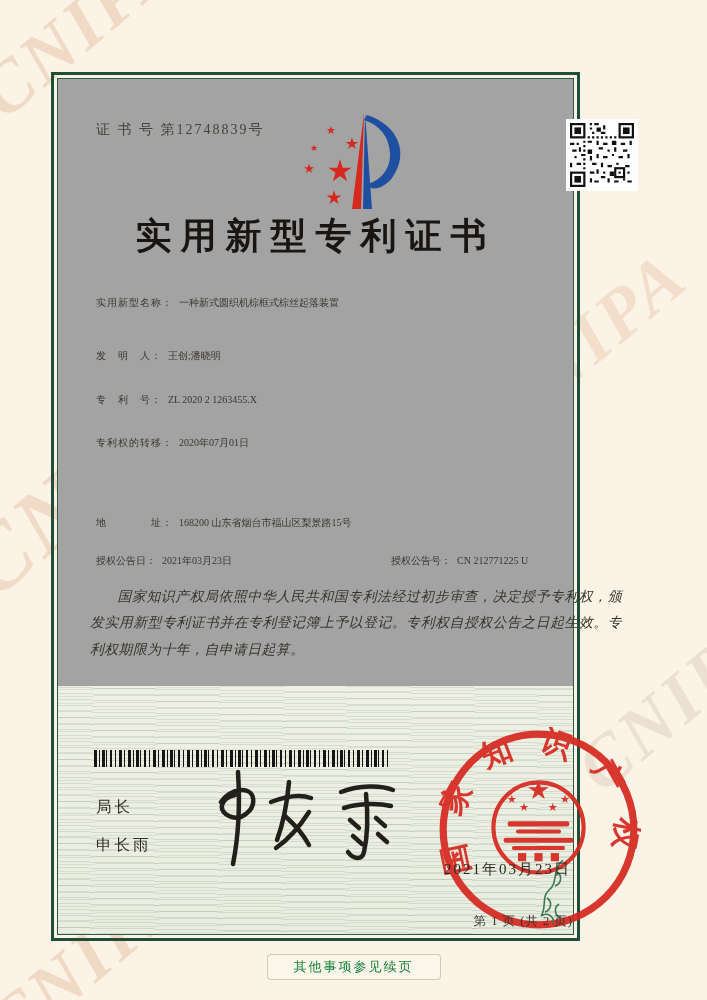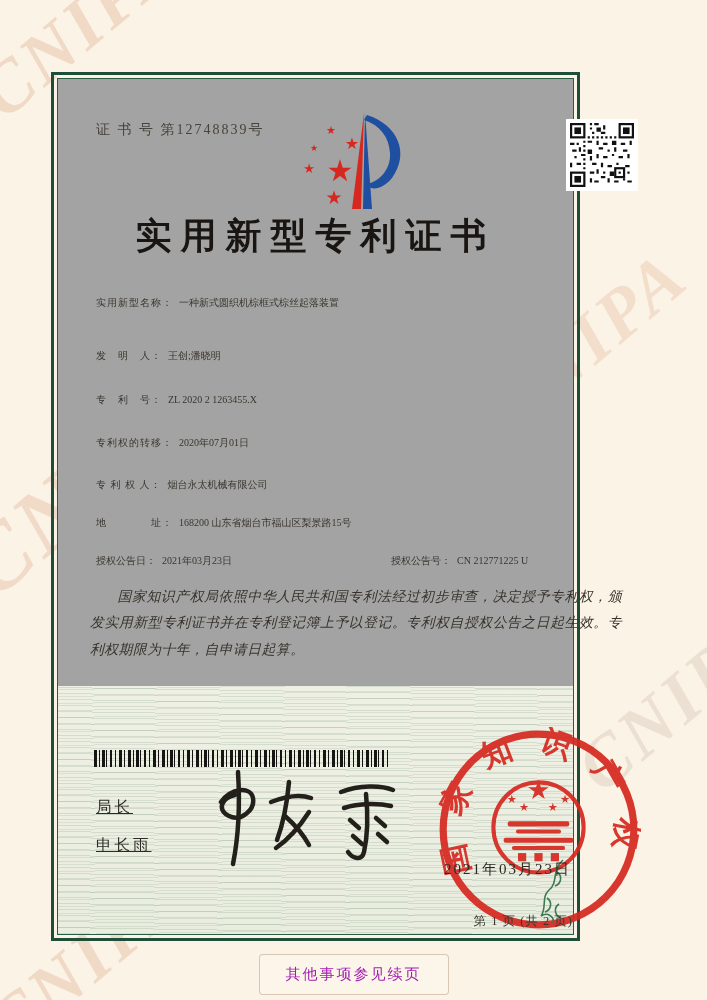--- a/index.html
+++ b/index.html
@@ -74,39 +74,39 @@
       #171513 8px 11px, transparent 11px 12px,
       #171513 12px 13px, transparent 13px 16px,
       #171513 16px 18px, transparent 18px 21px,
       #171513 21px 22px, transparent 22px 25px,
       #171513 25px 28px, transparent 28px 30px,
       #171513 30px 31px, transparent 31px 34px);
   }
 
   
   .signer { position:absolute; left:38px; top:718px; font-size:15.5px; color:#2e2b26; letter-spacing:3px; }
-  .signer div { margin-bottom:17px;text-decoration:underline; }
+  .signer div { margin-bottom:17px; }
   .signature-svg { position:absolute; left:130px; top:685px; }
   .seal { position:absolute; left:378px; top:648px; opacity:0.92; }
   .seal-date {
     position:absolute; left:386px; top:781px; font-size:15px; color:#2c2a24;
     letter-spacing:2px; z-index:3; white-space:nowrap;
   }
   .flourish { position:absolute; right:4px; bottom:6px; }
 
   
   .page-info {
     position:absolute; left:0; top:834px; width:100%; text-align:right;
     font-size:12.5px; color:#3a362f; letter-spacing:1px;
   }
   .footer-note {
     position:absolute; left:50%; top:954px; transform:translateX(-50%);
-    font-size:15px; color:#a21caf; letter-spacing:2px;
+    font-size:13px; color:#15803d; letter-spacing:2px;
     border:1px solid rgba(170,140,110,0.45); border-radius:4px;
-    padding:10px 26px; background:rgba(253,248,236,0.6);
+    padding:3px 26px; background:rgba(253,248,236,0.6);
   }
 </style>
 </head>
 <body>
 
 <div class="page">
 
   <span class="wm wm1">CNIPA</span>
   <span class="wm wm2">CNIPA</span>
   <span class="wm wm3">CNIPA</span>
@@ -168,23 +168,20 @@
       <span class="f-label">实用新型名称：</span><span class="f-value">一种新式圆织机棕框式棕丝起落装置</span>
     </div>
     <div class="field-row" style="top:270px">
       <span class="f-label">发　明　人：</span><span class="f-value">王创;潘晓明</span>
     </div>
     <div class="field-row" style="top:314px">
       <span class="f-label">专　利　号：</span><span class="f-value">ZL 2020 2 1263455.X</span>
     </div>
     <div class="field-row" style="top:357px">
       <span class="f-label">专利权的转移：</span><span class="f-value">2020年07月01日</span>
-    </div>
-    <div class="field-row" style="top:399px">
-      <span class="f-label">专 利 权 人：</span><span class="f-value">烟台永太机械有限公司</span>
     </div>
     <div class="field-row" style="top:437px">
       <span class="f-label">地　　　　址：</span><span class="f-value">168200 山东省烟台市福山区梨景路15号</span>
     </div>
 
     <div class="field-row" style="top:475px">
       <span>授权公告日：</span><span class="f-value">2021年03月23日</span>
       <span class="grant-right">
         <span>授权公告号：</span><span class="f-value">CN 212771225 U</span>
       </span>

